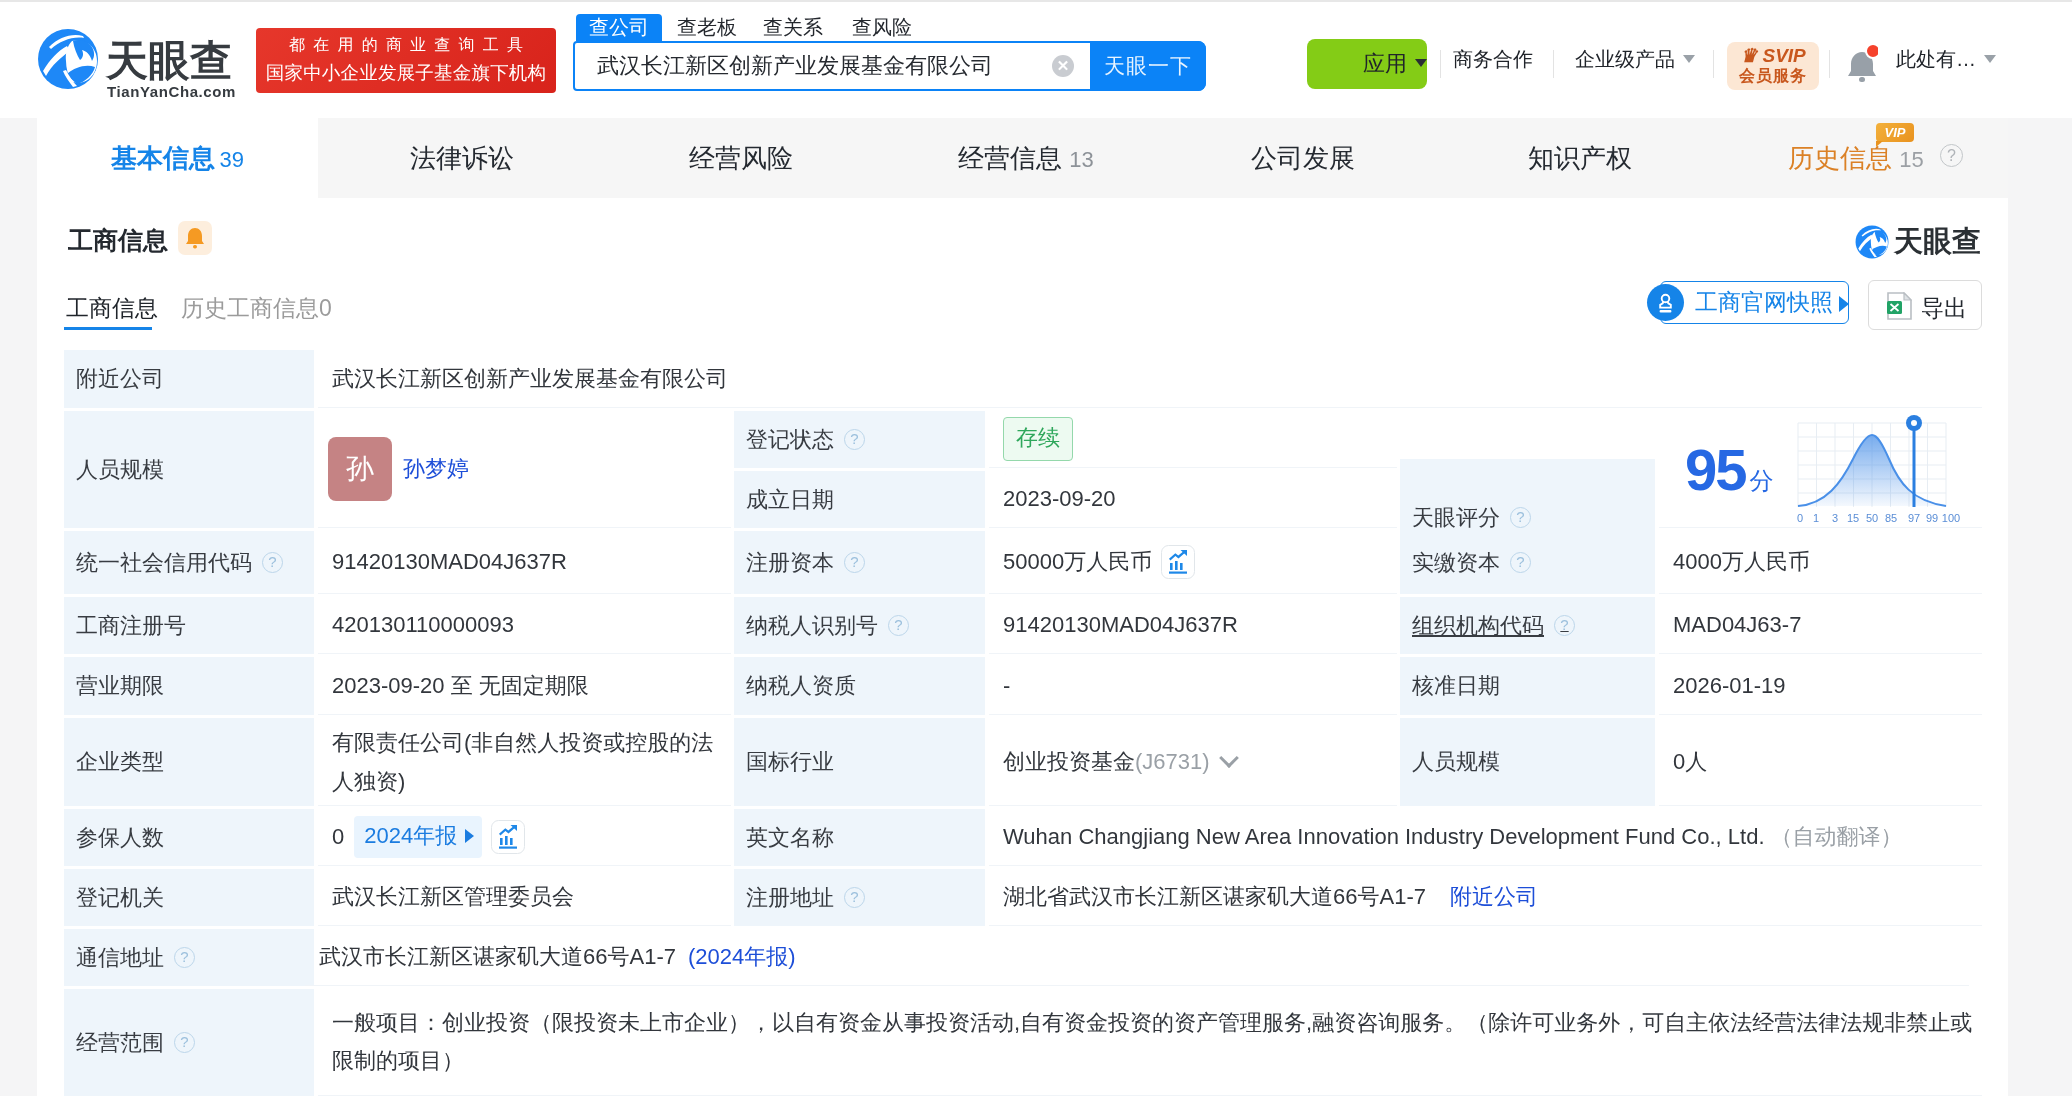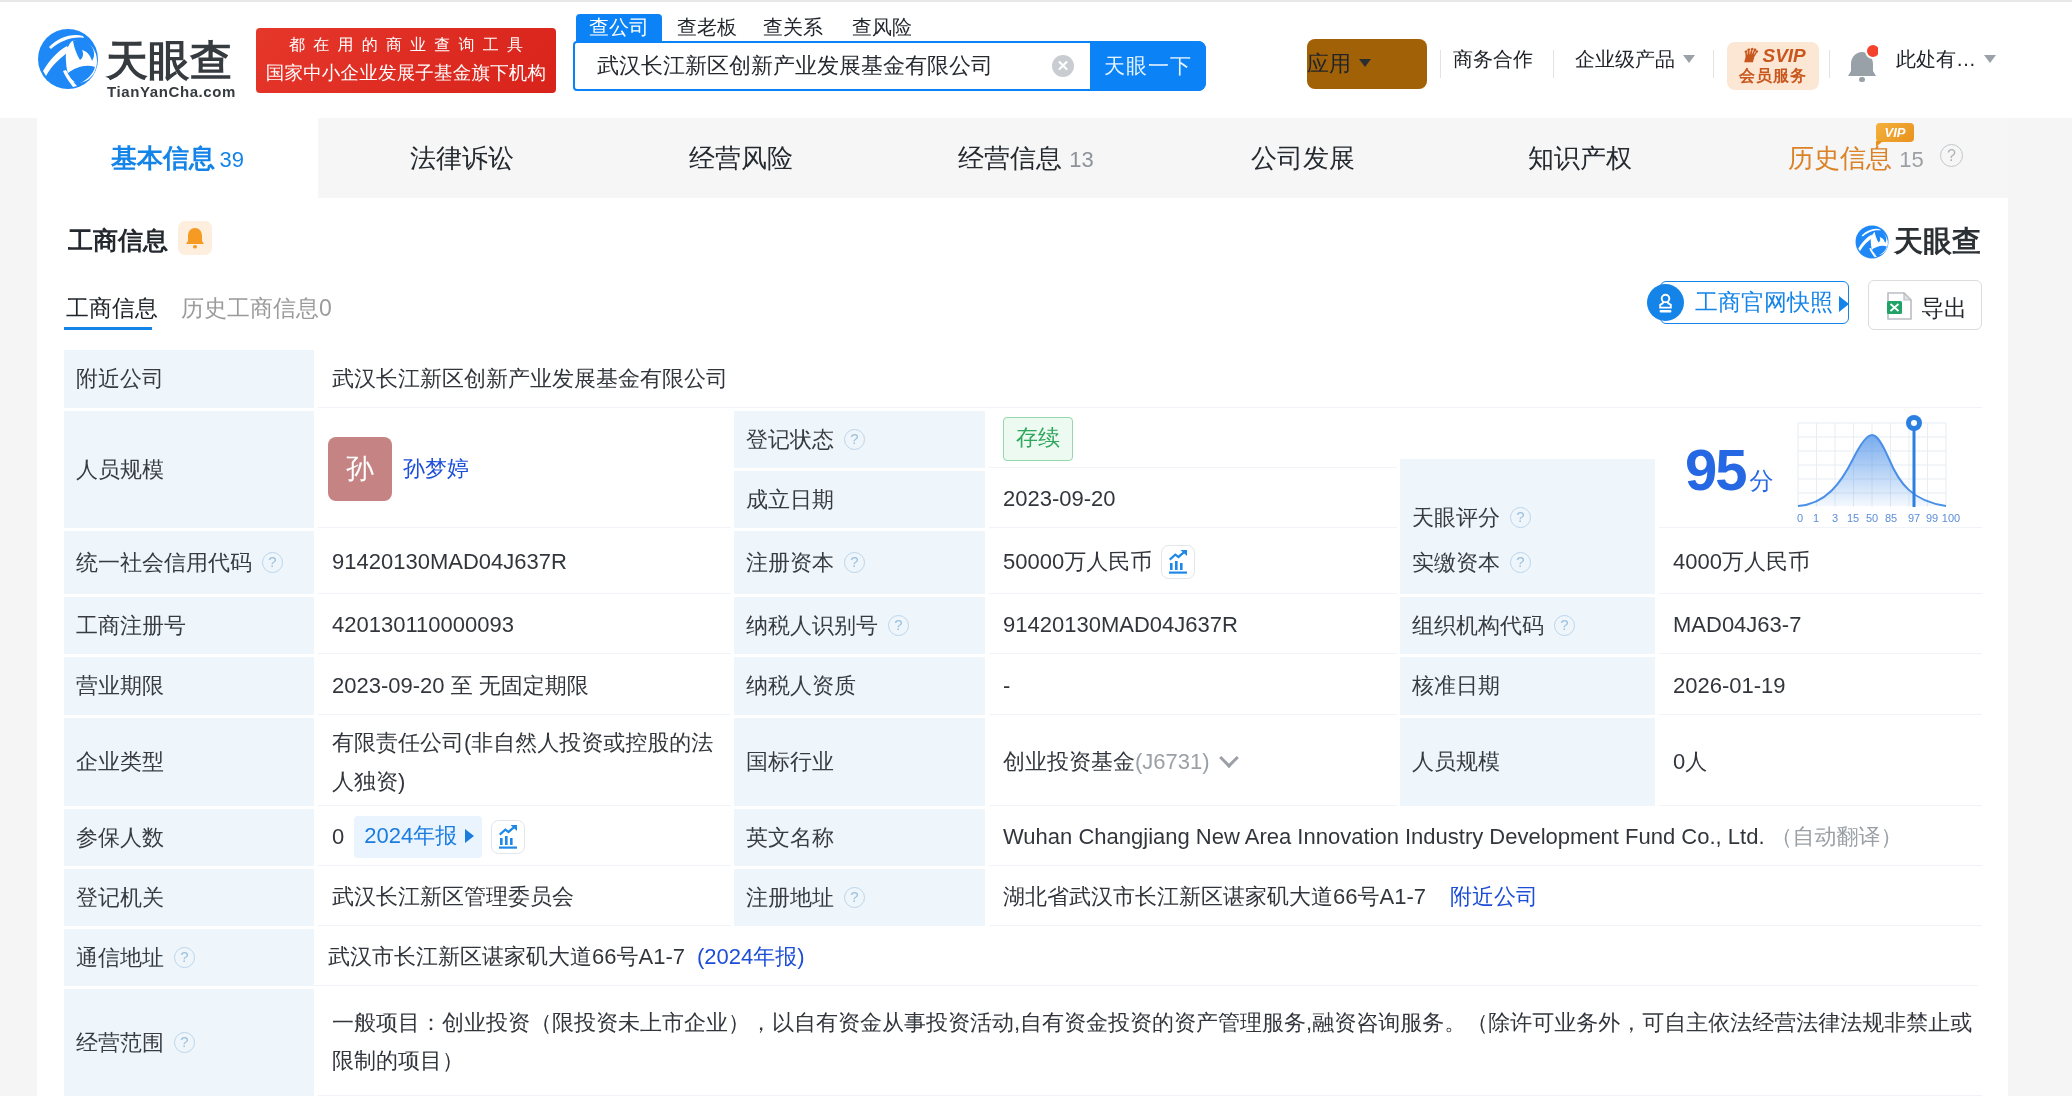--- a/index.html
+++ b/index.html
@@ -16,21 +16,21 @@
 
 .stab { position:absolute; top:14px; height:27px; line-height:27px; font-size:20px; color:#23272d; text-align:center; }
 #stab0 { left:576px; width:86px; background:#0b83f7; color:#fff; border-radius:4px 4px 0 0; }
 #sbox { position:absolute; left:573px; top:41px; width:633px; height:50px; border:2px solid #0b83f7; border-radius:4px 8px 8px 4px; background:#fff; }
 #sbox .qtext { position:absolute; left:22px; top:0; height:46px; line-height:46px; font-size:22px; color:#262a30; white-space:nowrap; }
 #sclear { position:absolute; left:477px; top:12px; width:22px; height:22px; border-radius:50%; background:#c9ccd1; color:#fff; font-size:15px; line-height:22px; text-align:center; font-weight:bold; }
 #sbtn { position:absolute; right:-2px; top:-2px; width:116px; height:50px; background:#0b83f7; border-radius:0 8px 8px 0; color:#e8f4ff; font-size:21px; line-height:50px; text-align:center; letter-spacing:1px; }
 
 .nav { position:absolute; top:0; height:118px; line-height:118px; font-size:20px; color:#20242a; white-space:nowrap; }
 .vsep { position:absolute; top:50px; width:1px; height:28px; background:#e3e3e3; }
-#pillapp { position:absolute; left:1307px; top:39px; width:120px; height:50px; background:#a16207; border-radius:8px; text-align:left; font-size:22px; color:#20242a; line-height:50px; }
+#pillapp { position:absolute; left:1307px; top:39px; width:120px; height:50px; background:#84cc16; border-radius:8px; text-align:right; font-size:22px; color:#20242a; line-height:50px; }
 .caret { display:inline-block; width:0; height:0; border-left:6px solid transparent; border-right:6px solid transparent; border-top:8px solid #2a2e33; vertical-align:middle; margin-left:8px; margin-top:-4px;}
 .caret.gray { border-top-color:#9aa1a8; }
 #svip { position:absolute; left:1727px; top:42px; width:92px; height:48px; background:#fce7d4; border-radius:8px; color:#c8571d; text-align:center; }
 #svip .s1 { font-size:19px; font-weight:bold; font-style:italic; margin-top:3px; line-height:21px;}
 #svip .s2 { font-size:16px; font-weight:bold; line-height:20px; letter-spacing:1px;}
 
 #tabbar { position:absolute; left:37px; top:118px; width:1971px; height:80px; background:#f6f6f6; }
 #tabbar .active { position:absolute; left:0; top:0; width:281px; height:80px; background:#fff; text-align:center; }
 .tabtxt { font-size:26px; color:#252a31; line-height:80px; }
 
@@ -206,21 +206,21 @@
           <path d="M19.5 6 L26 6 L26 12 Z"></path>
         </g>
       </svg></div>
   <div class="lbl" style="left:1400px;top:531px;width:255px;height:63px;">实缴资本<span class="qm">?</span></div>
   <div class="val" style="left:1659px;top:531px;width:323px;height:63px;">4000万人民币</div>
 
   <div class="lbl" style="left:64px;top:597px;width:250px;height:57px;">工商注册号</div>
   <div class="val" style="left:318px;top:597px;width:413px;height:57px;">420130110000093</div>
   <div class="lbl" style="left:734px;top:597px;width:251px;height:57px;">纳税人识别号<span class="qm">?</span></div>
   <div class="val" style="left:989px;top:597px;width:408px;height:57px;">91420130MAD04J637R</div>
-  <div class="lbl" style="left:1400px;top:597px;width:255px;height:57px;">组织机构代码<span class="qm">?</span></div>
+  <div class="lbl" style="left:1400px;top:597px;width:255px;height:57px;text-decoration:underline;">组织机构代码<span class="qm">?</span></div>
   <div class="val" style="left:1659px;top:597px;width:323px;height:57px;">MAD04J63-7</div>
 
   <div class="lbl" style="left:64px;top:657px;width:250px;height:58px;">营业期限</div>
   <div class="val" style="left:318px;top:657px;width:413px;height:58px;">2023-09-20 至 无固定期限</div>
   <div class="lbl" style="left:734px;top:657px;width:251px;height:58px;">纳税人资质</div>
   <div class="val" style="left:989px;top:657px;width:408px;height:58px;">-</div>
   <div class="lbl" style="left:1400px;top:657px;width:255px;height:58px;">核准日期</div>
   <div class="val" style="left:1659px;top:657px;width:323px;height:58px;">2026-01-19</div>
 
   <div class="lbl" style="left:64px;top:718px;width:250px;height:88px;">企业类型</div>
@@ -245,19 +245,19 @@
       </svg></div>
   <div class="lbl" style="left:734px;top:809px;width:251px;height:57px;">英文名称</div>
   <div class="val" style="left:989px;top:809px;width:993px;height:57px;">Wuhan Changjiang New Area Innovation Industry Development Fund Co., Ltd.<span class="gray" style="margin-left:6px;">（自动翻译）</span></div>
 
   <div class="lbl" style="left:64px;top:869px;width:250px;height:57px;">登记机关</div>
   <div class="val" style="left:318px;top:869px;width:413px;height:57px;">武汉长江新区管理委员会</div>
   <div class="lbl" style="left:734px;top:869px;width:251px;height:57px;">注册地址<span class="qm">?</span></div>
   <div class="val" style="left:989px;top:869px;width:993px;height:57px;">湖北省武汉市长江新区谌家矶大道66号A1-7<a style="margin-left:24px;">附近公司</a></div>
 
   <div class="lbl" style="left:64px;top:929px;width:250px;height:57px;">通信地址<span class="qm">?</span></div>
-  <div class="val" style="left:314px;top:929px;width:1664px;height:57px;">武汉市长江新区谌家矶大道66号A1-7<a style="margin-left:12px;">(2024年报)</a></div>
+  <div class="val" style="left:305px;top:929px;width:1664px;height:57px;">武汉市长江新区谌家矶大道66号A1-7<a style="margin-left:12px;">(2024年报)</a></div>
 
   <div class="lbl" style="left:64px;top:989px;width:250px;height:107px;">经营范围<span class="qm">?</span></div>
   <div class="val" style="left:318px;top:989px;width:1664px;height:107px;line-height:38px;align-items:center;">
       <span style="display:block;">一般项目：创业投资（限投资未上市企业），以自有资金从事投资活动,自有资金投资的资产管理服务,融资咨询服务。（除许可业务外，可自主依法经营法律法规非禁止或<br>限制的项目）</span>
     </div>
 </div>
 
 </body></html>

